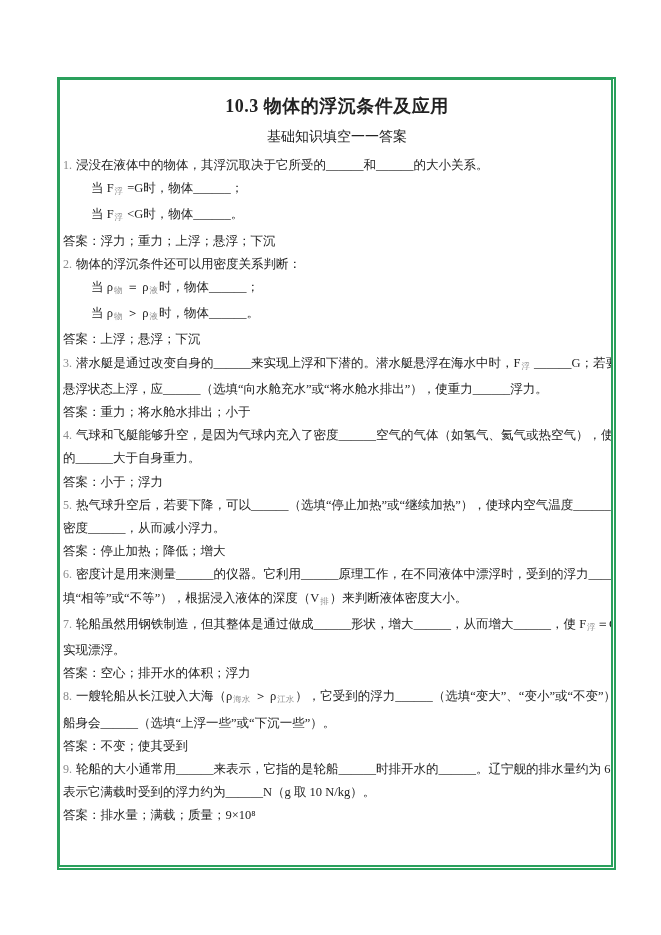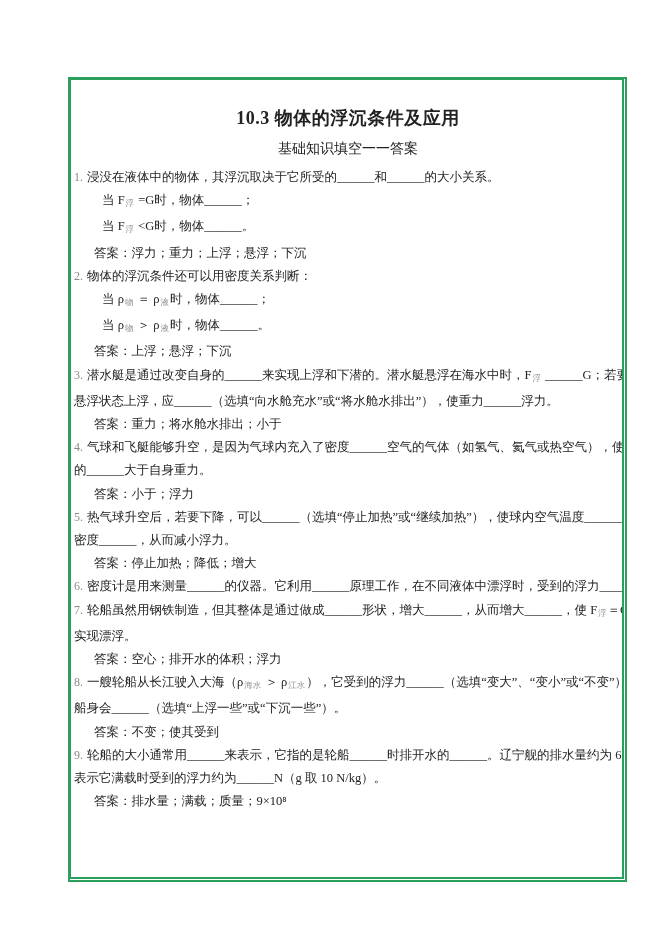--- a/index.html
+++ b/index.html
@@ -2,26 +2,26 @@
 <html><head>
 <meta charset="utf-8">
 <style>
   html,body{margin:0;padding:0;background:#ffffff;}
   body{
     width:661px;height:935px;position:relative;overflow:hidden;
     font-family:"Liberation Serif","DejaVu Serif",serif;
     color:#222;
   }
   .frame{
-    position:absolute;left:68px;top:77px;width:548px;height:773px;
+    position:absolute;left:57px;top:77px;width:548px;height:773px;
     border-top:3px solid #2aa05c;
     border-left:3px solid #2aa05c;
     border-right:5px double #2aa05c;
     border-bottom:5px double #2aa05c;
-    padding:24px 0 0 3px;
+    padding:12px 0 0 3px;
     box-sizing:content-box;
     background:#fff;
   }
   .title{
     margin:2px 0 10px 0;
     text-align:center;
     font-size:18px;
     font-weight:bold;
     letter-spacing:0.5px;
   }
@@ -33,21 +33,21 @@
   }
   .question{margin:0;}
   .line{
     font-size:12.5px;
     line-height:23.2px;
     white-space:nowrap;
     overflow:hidden;
   }
   .indent-0{margin-left:0;}
   .indent-1{margin-left:28px;}   
-  .indent-2{margin-left:20px;}   
+  .indent-2{}   
   .qnum{
     color:#8a8a8a;
     font-size:12px;
     margin-right:4px;
   }
   sub.sx{
     font-size:8.5px;
     color:#8f8f8f;
     vertical-align:-2px;
     margin:0 1px;
@@ -82,20 +82,21 @@
         <div class="line indent-0"><span>的______大于自身重力。</span></div>
         <div class="line indent-2"><span>答案：小于；浮力</span></div>
       </div>
       <div class="question">
         <div class="line indent-0"><span class="qnum">5.</span><span>热气球升空后，若要下降，可以______（选填“停止加热”或“继续加热”），使球内空气温度______，</span></div>
         <div class="line indent-0"><span>密度______，从而减小浮力。</span></div>
         <div class="line indent-2"><span>答案：停止加热；降低；增大</span></div>
       </div>
       <div class="question">
         <div class="line indent-0"><span class="qnum">6.</span><span>密度计是用来测量______的仪器。它利用______原理工作，在不同液体中漂浮时，受到的浮力______（选</span></div>
+        <div class="line indent-0"><span>填“相等”或“不等”），根据浸入液体的深度（V<sub class="sx">排</sub>）来判断液体密度大小。</span></div>
       </div>
       <div class="question">
         <div class="line indent-0"><span class="qnum">7.</span><span>轮船虽然用钢铁制造，但其整体是通过做成______形状，增大______，从而增大______，使 F<sub class="sx">浮</sub>＝G，</span></div>
         <div class="line indent-0"><span>实现漂浮。</span></div>
         <div class="line indent-2"><span>答案：空心；排开水的体积；浮力</span></div>
       </div>
       <div class="question">
         <div class="line indent-0"><span class="qnum">8.</span><span>一艘轮船从长江驶入大海（ρ<sub class="sx">海水</sub> ＞ ρ<sub class="sx">江水</sub>），它受到的浮力______（选填“变大”、“变小”或“不变”），</span></div>
         <div class="line indent-0"><span>船身会______（选填“上浮一些”或“下沉一些”）。</span></div>
         <div class="line indent-2"><span>答案：不变；使其受到</span></div>

